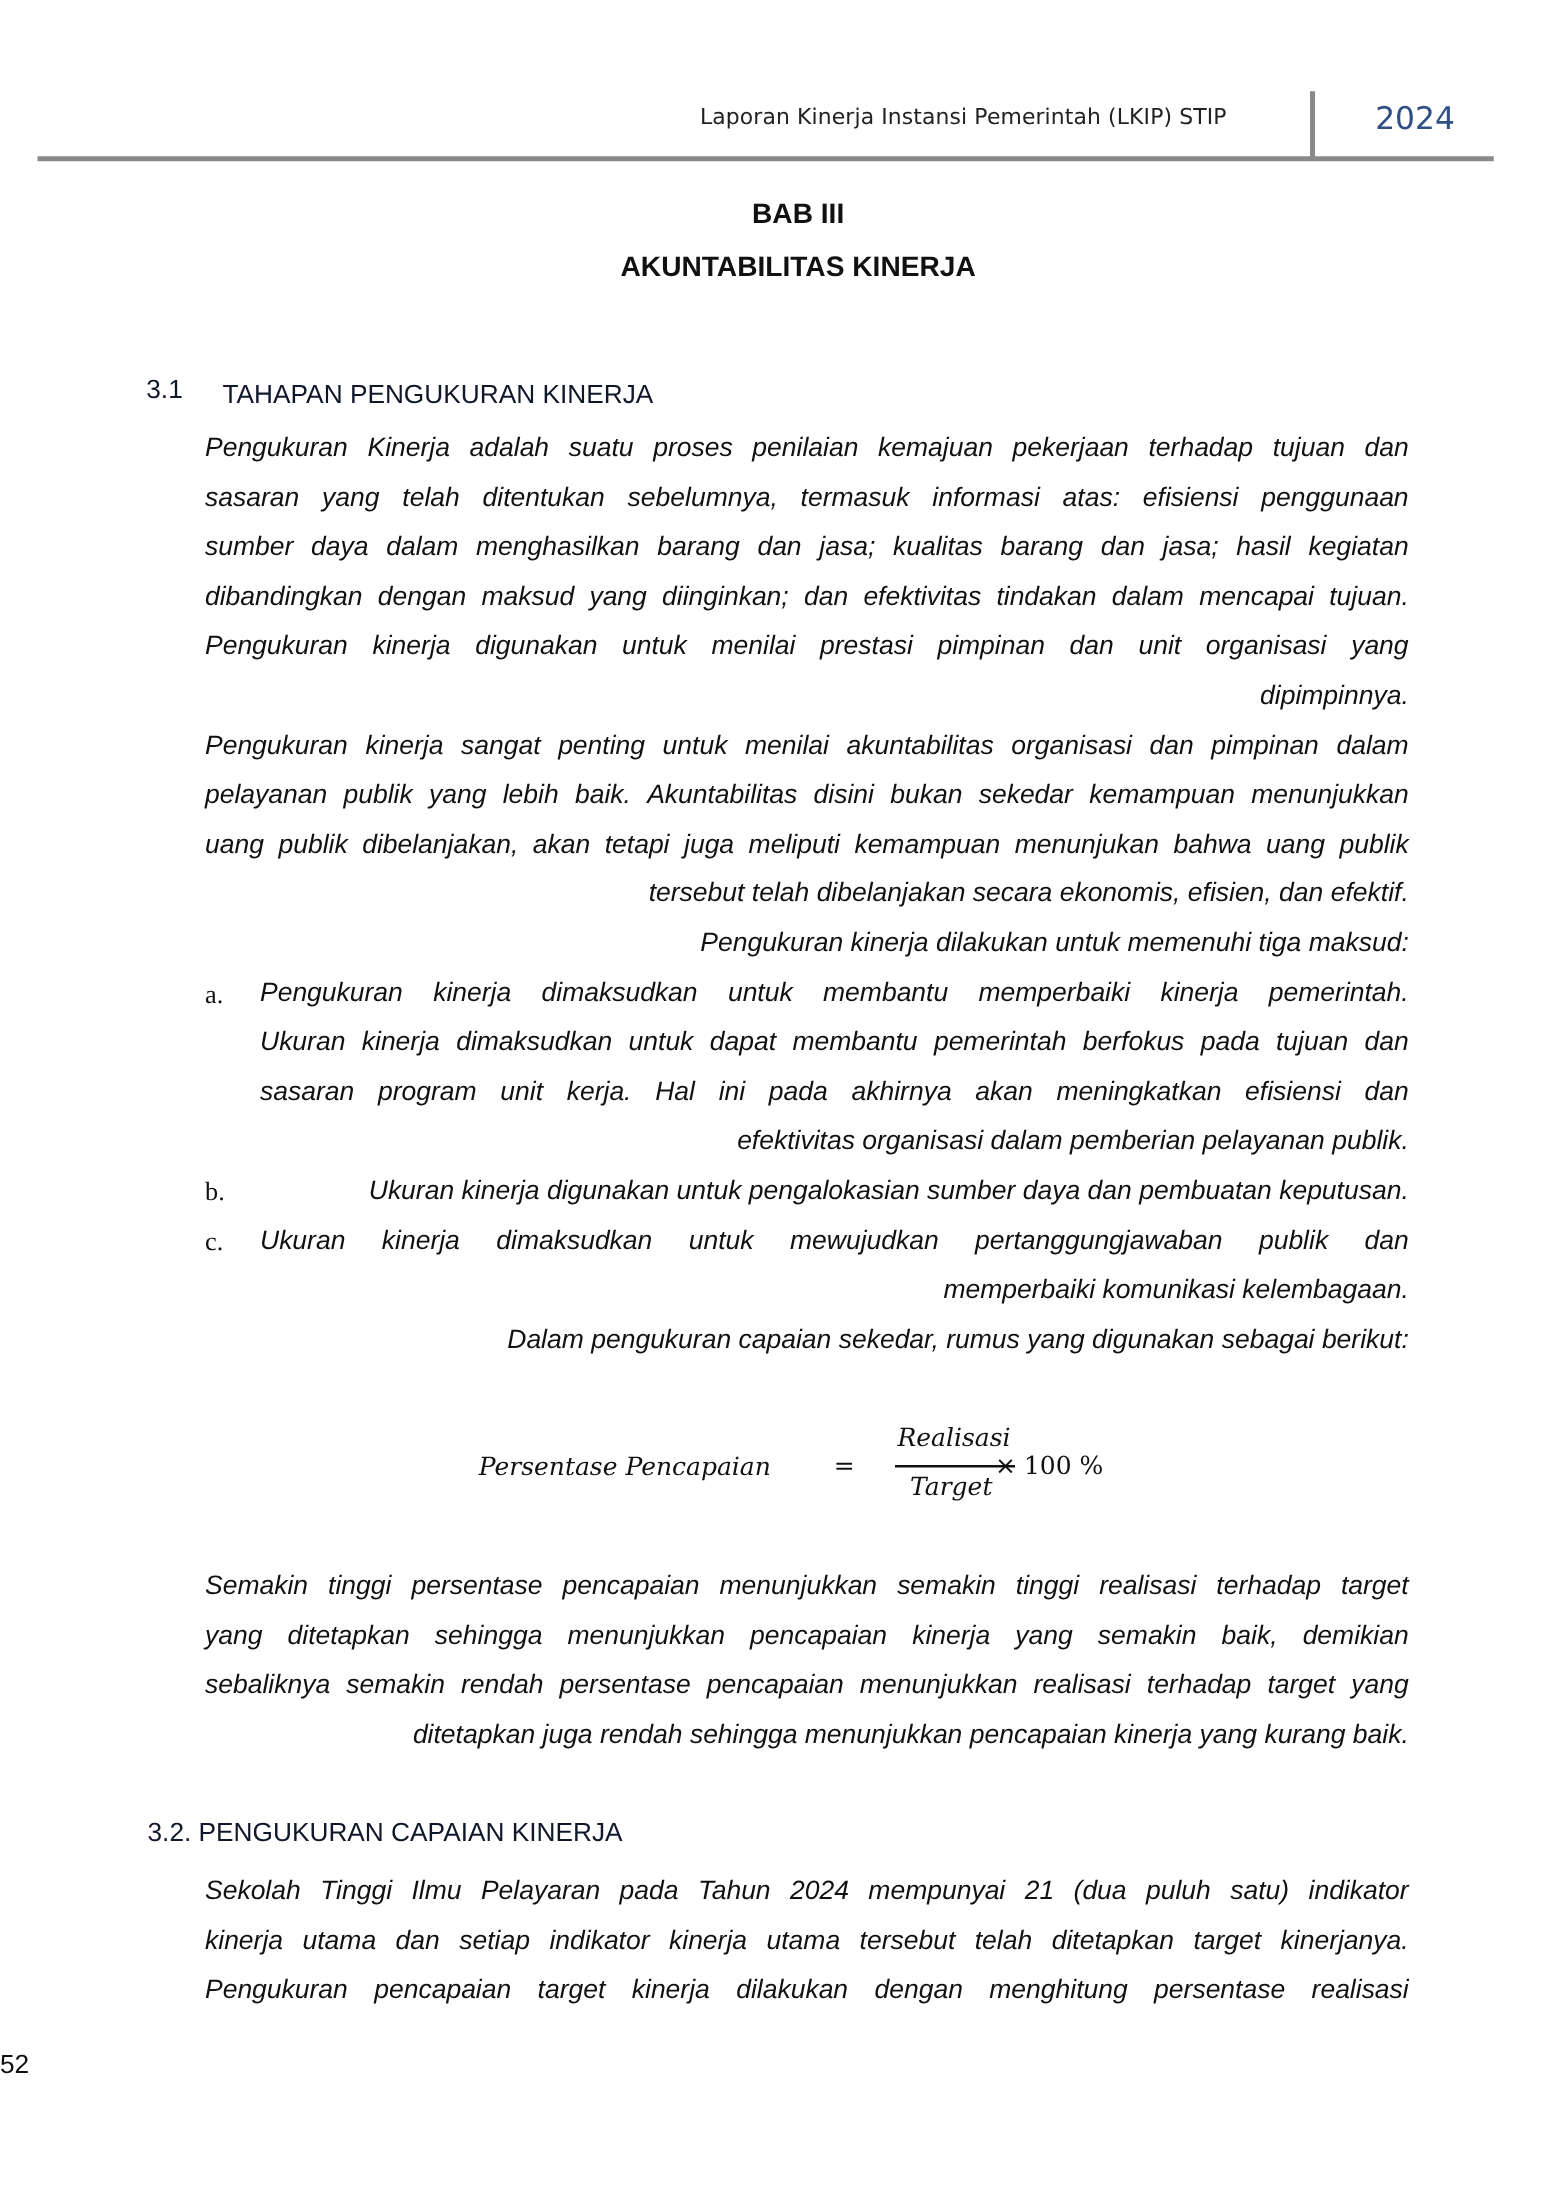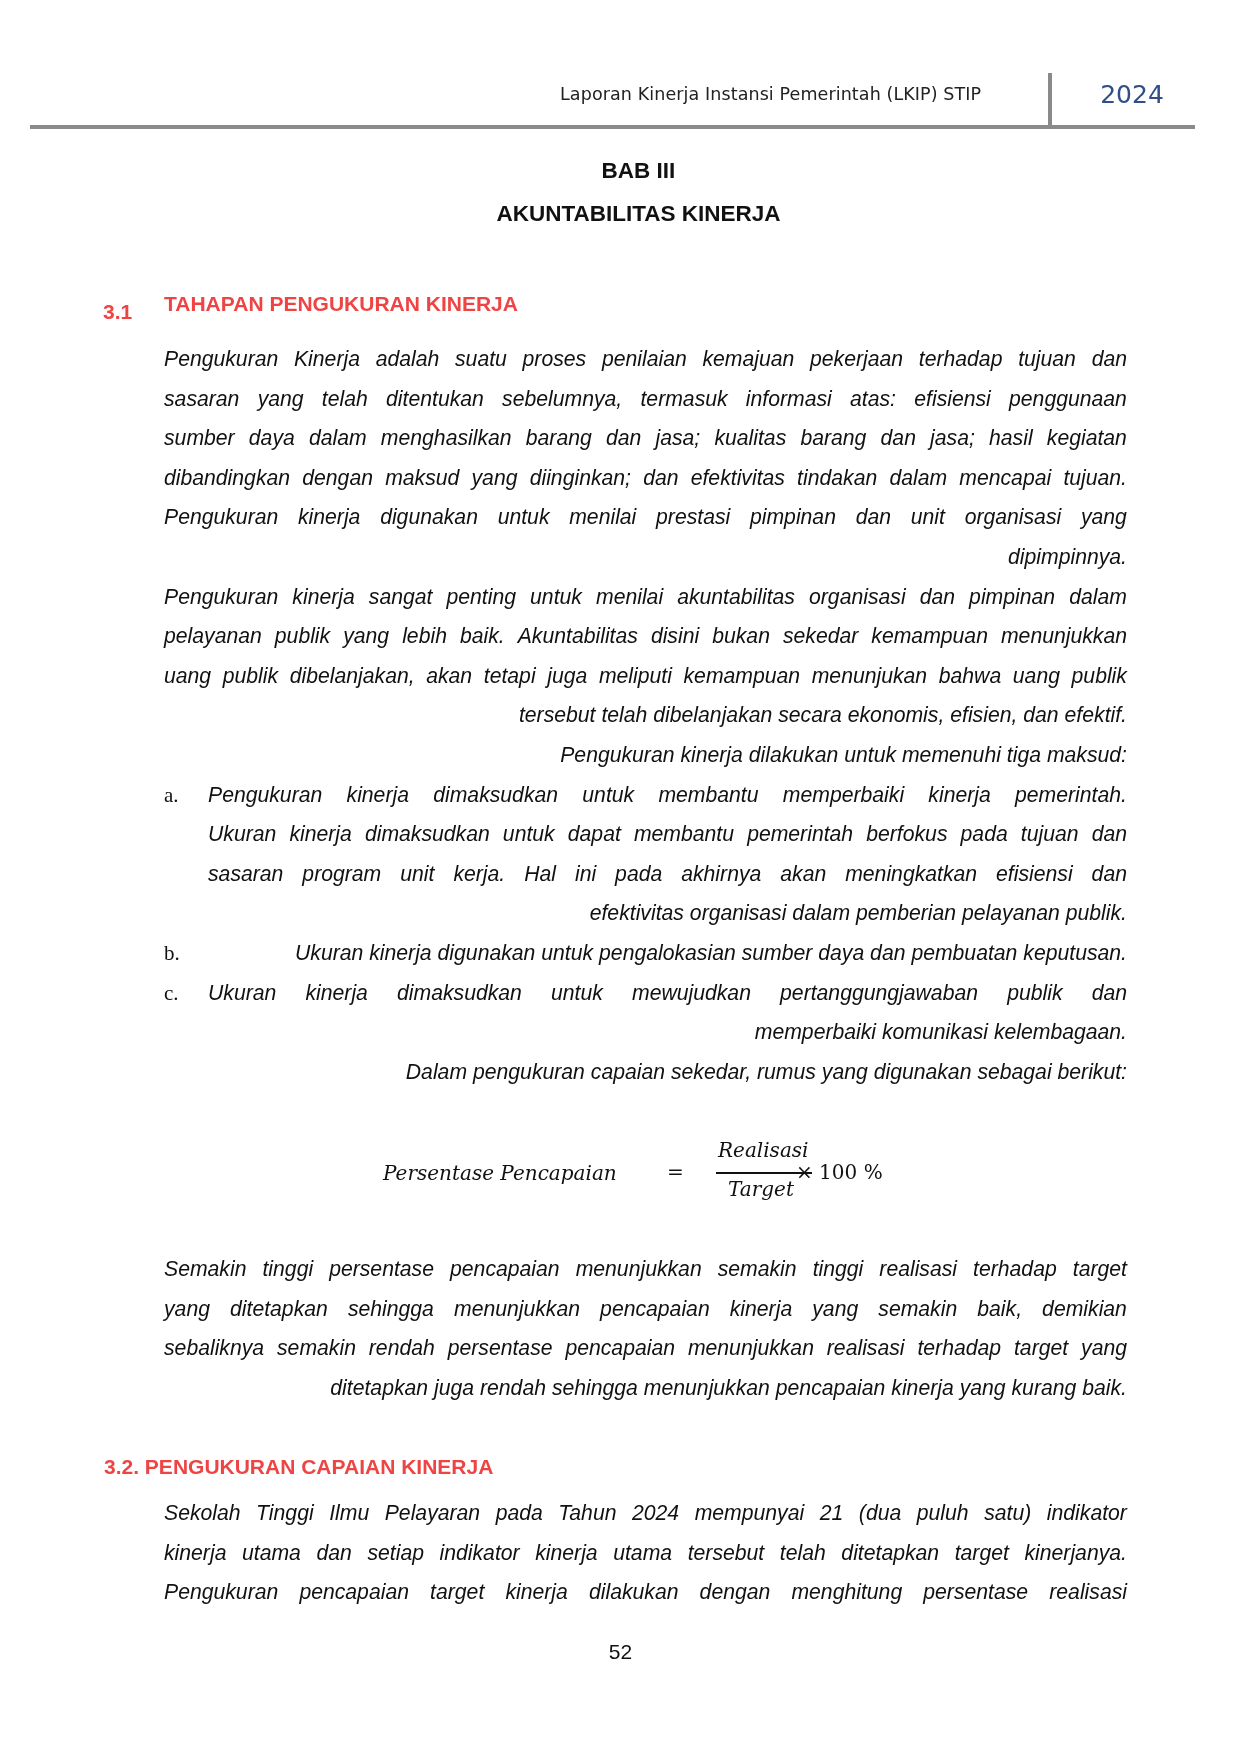--- a/index.html
+++ b/index.html
@@ -5,47 +5,47 @@
   html, body { margin: 0; padding: 0; background: #ffffff; }
   body { width: 1241px; height: 1754px; position: relative; overflow: hidden; color: #111; }
   .hdr-text { position: absolute; left: 560px; width: 480px; top: 84px; 
     font-family: "DejaVu Sans", sans-serif; font-size: 17.5px; color: #222; letter-spacing: 0.1px; }
   .hdr-year { position: absolute; left: 1072px; width: 120px; top: 80px; text-align: center;
     font-family: "DejaVu Sans", sans-serif; font-size: 25px; color: #2f4f86; }
   .hdr-rule { position: absolute; left: 30px; width: 1165px; top: 125px; height: 4px; background: #8a8a8a; }
   .hdr-sep { position: absolute; left: 1048px; top: 73px; width: 4px; height: 55px; background: #8a8a8a; }
   .title { position: absolute; left: 0; width: 1241px; text-align: center;
     font-family: "Liberation Sans", sans-serif; font-weight: bold; font-size: 22.5px; color: #111; padding-left: 18px; }
-  .h2 { position: absolute; font-family: "Liberation Sans", sans-serif; font-weight: bold; font-size: 21px; color: #ef4444; }
+  .h2 { position: absolute; font-family: "Liberation Sans", sans-serif; font-weight: normal; font-size: 21px; color: #0f172a; margin-left: 14px; }
   .line { position: absolute; left: 164px; width: 963px; font-family: "Liberation Sans", sans-serif;
     font-size: 21.2px; line-height: 26px; text-align: justify; text-align-last: justify; white-space: nowrap; color: #111; font-style: italic; }
   .line.last { text-align-last: left; }
   .line.li { left: 208px; width: 919px; }
   .marker { position: absolute; left: 164px; font-family: "Liberation Serif", serif; font-size: 21px; line-height: 26px; color: #111; }
   .jline { display: flex; justify-content: space-between; }
   .jline.last { justify-content: flex-end; gap: 0.28em; }
   .formula { position: absolute; font-family: "DejaVu Serif", serif; font-style: italic; font-size: 20px; color: #111; }
   .formula.upright { font-style: normal; }
   .frac-line { position: absolute; left: 716px; top: 1172px; width: 96px; height: 2px; background: #111; }
-  .pageno { position: absolute; left: 0; width: 1241px; text-align: center; top: 1640px;
+  .pageno { position: absolute; left: 0; width: 1241px; text-align: left; top: 1640px;
     font-family: "Liberation Sans", sans-serif; font-size: 21px; color: #111; }
 </style>
 </head>
 <body>
 
 <div class="hdr-text">Laporan Kinerja Instansi Pemerintah (LKIP) STIP</div>
 <div class="hdr-sep"></div>
 <div class="hdr-year">2024</div>
 <div class="hdr-rule"></div>
 
 <div class="title" style="top:158px;">BAB III</div>
 <div class="title" style="top:201px;">AKUNTABILITAS KINERJA</div>
 
 <div class="h2" style="left:103px; top:300px;">3.1</div>
-<div class="h2" style="left:164px; top:292px;">TAHAPAN PENGUKURAN KINERJA</div>
+<div class="h2" style="left:164px; top:304px;">TAHAPAN PENGUKURAN KINERJA</div>
 
 <div id="flow">
     <div class="line jline" style="top: 346px;">
       <span>Pengukuran</span>
       <span>Kinerja</span>
       <span>adalah</span>
       <span>suatu</span>
       <span>proses</span>
       <span>penilaian</span>
       <span>kemajuan</span>

